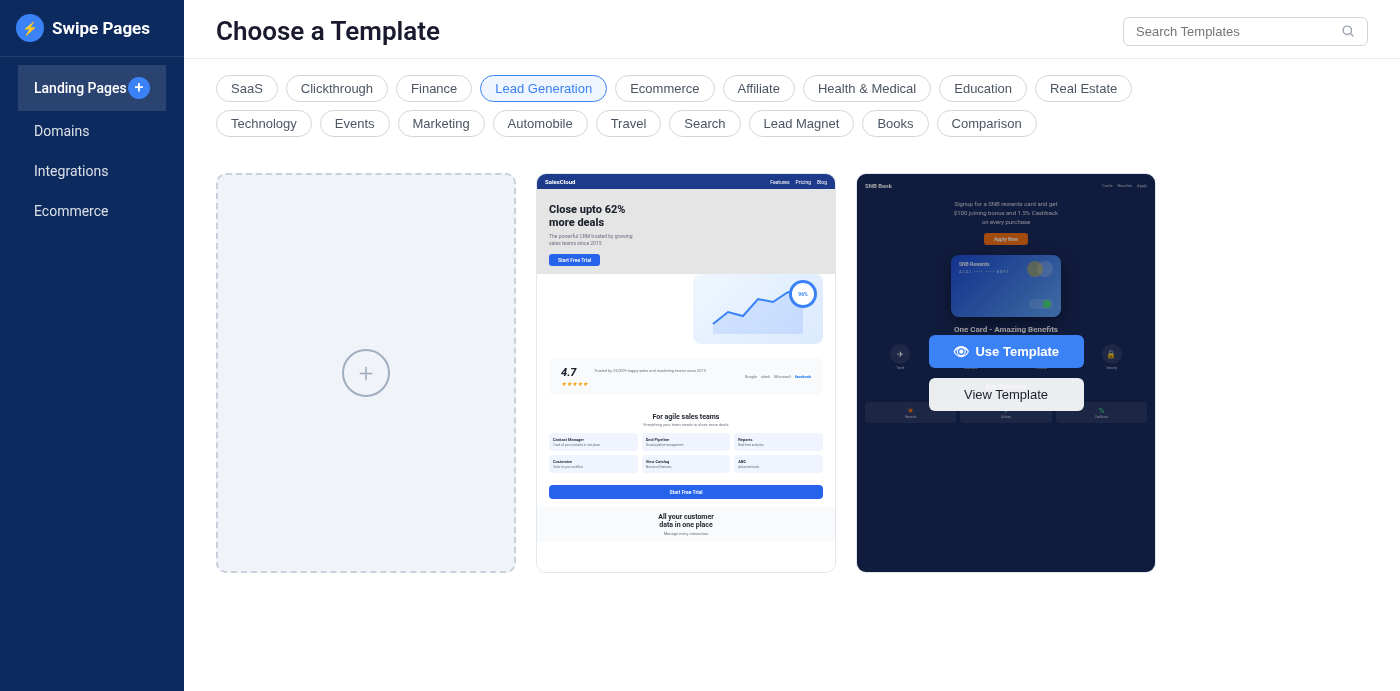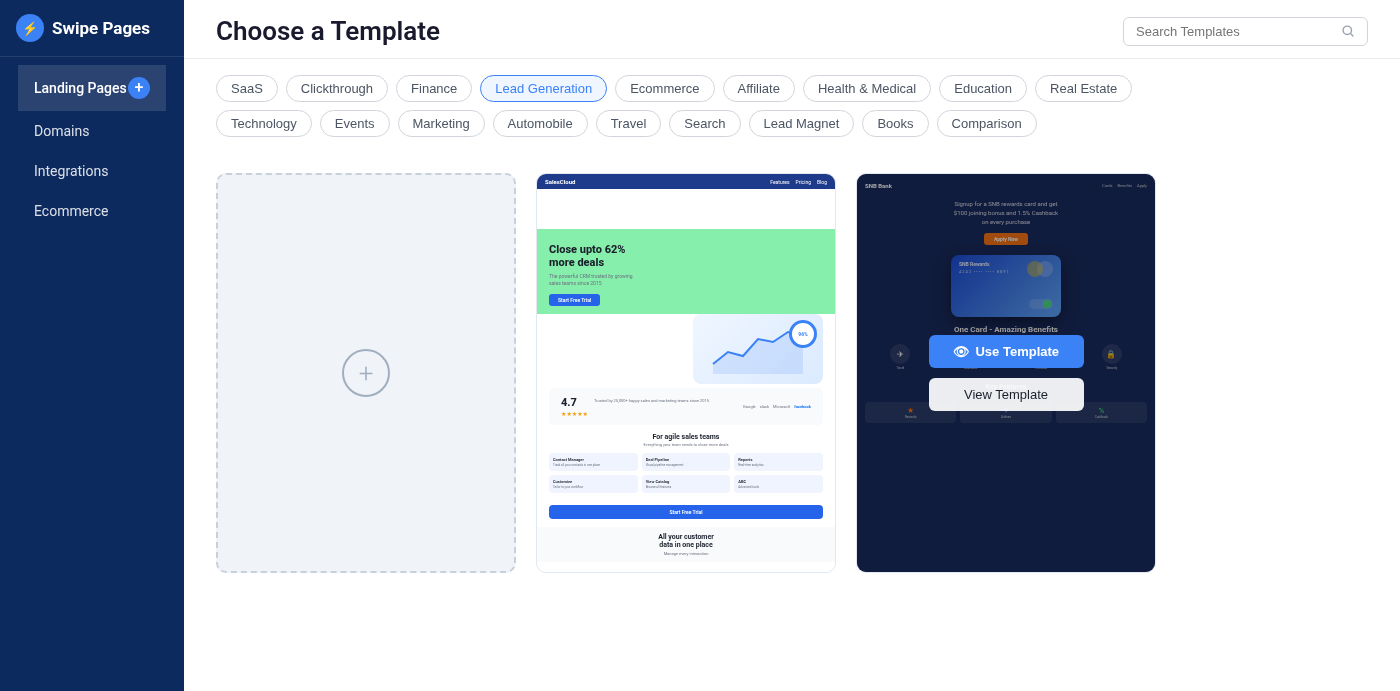--- a/index.html
+++ b/index.html
@@ -309,37 +309,37 @@
 
           <div style="background:#1e3a8a; color:white; padding:4px 8px; font-size:5px; display:flex; justify-content:space-between; align-items:center;">
             <span style="font-size:6px; font-weight:700;">SalesCloud</span>
             <div style="display:flex; gap:6px; font-size:5px;">
               <span>Features</span>
                 <span>Pricing</span>
                 <span>Blog</span>
             </div>
           </div>
 
-          <div style="padding:14px 12px 8px 12px; background:#86efac;margin-top:40px;">
+          <div style="padding:14px 12px 8px 12px; background:#e5e5e5;">
             <div style="font-size:11px; font-weight:800; color:#1a202c; line-height:1.2;">Close upto 62%<br>more deals</div>
             <div style="font-size:5px; color:#6b7280; margin-top:4px; line-height:1.4;">The powerful CRM trusted by growing<br>sales teams since 2015</div>
             <div style="background:#2563eb; color:white; padding:3px 9px; border-radius:3px; font-size:5px; display:inline-block; margin-top:6px; font-weight:600;">Start Free Trial</div>
           </div>
 
           <div style="padding:0 12px; display:flex; justify-content:flex-end;">
             <div style="width:130px; height:70px; background:linear-gradient(135deg,#eff6ff,#dbeafe); border-radius:8px; position:relative; overflow:hidden; display:flex; align-items:center; justify-content:center;">
               <svg width="100" height="50" viewBox="0 0 100 50">
                 <polyline points="5,40 20,28 35,32 50,15 65,18 80,8 95,12" fill="none" stroke="#3b82f6" stroke-width="2"></polyline>
                 <polyline points="5,40 20,28 35,32 50,15 65,18 80,8 95,12 95,50 5,50" fill="rgba(59,130,246,0.15)" stroke="none"></polyline>
               </svg>
               <div style="position:absolute; right:6px; top:6px; width:28px; height:28px; border-radius:50%; border:3px solid #3b82f6; background:white; display:flex; align-items:center; justify-content:center; font-size:5px; color:#3b82f6; font-weight:700;">96%</div>
             </div>
           </div>
 
-          <div style="display:flex; gap:6px; padding:8px 12px; background:#f9fafb; margin:4px 12px; border-radius:5px;">
+          <div style="display:flex; gap:6px; padding:8px 12px; background:#f9fafb; margin:14px 12px; border-radius:5px;font-style:italic;">
             <div>
               <div style="font-size:11px; font-weight:800; color:#1a202c;">4.7</div>
               <div style="display:flex; gap:1px; margin-top:1px;">
                 <span style="color:#f59e0b; font-size:6px;">★★★★★</span>
               </div>
             </div>
             <div style="flex:1; font-size:4px; color:#6b7280; padding-top:2px; line-height:1.4;">Trusted by 25,000+ happy sales and marketing teams since 2015</div>
             <div style="display:flex; gap:4px; align-items:center;">
               <span style="font-size:4px; color:#6b7280;">Google</span>
               <span style="font-size:4px; color:#6b7280;">slack</span>

